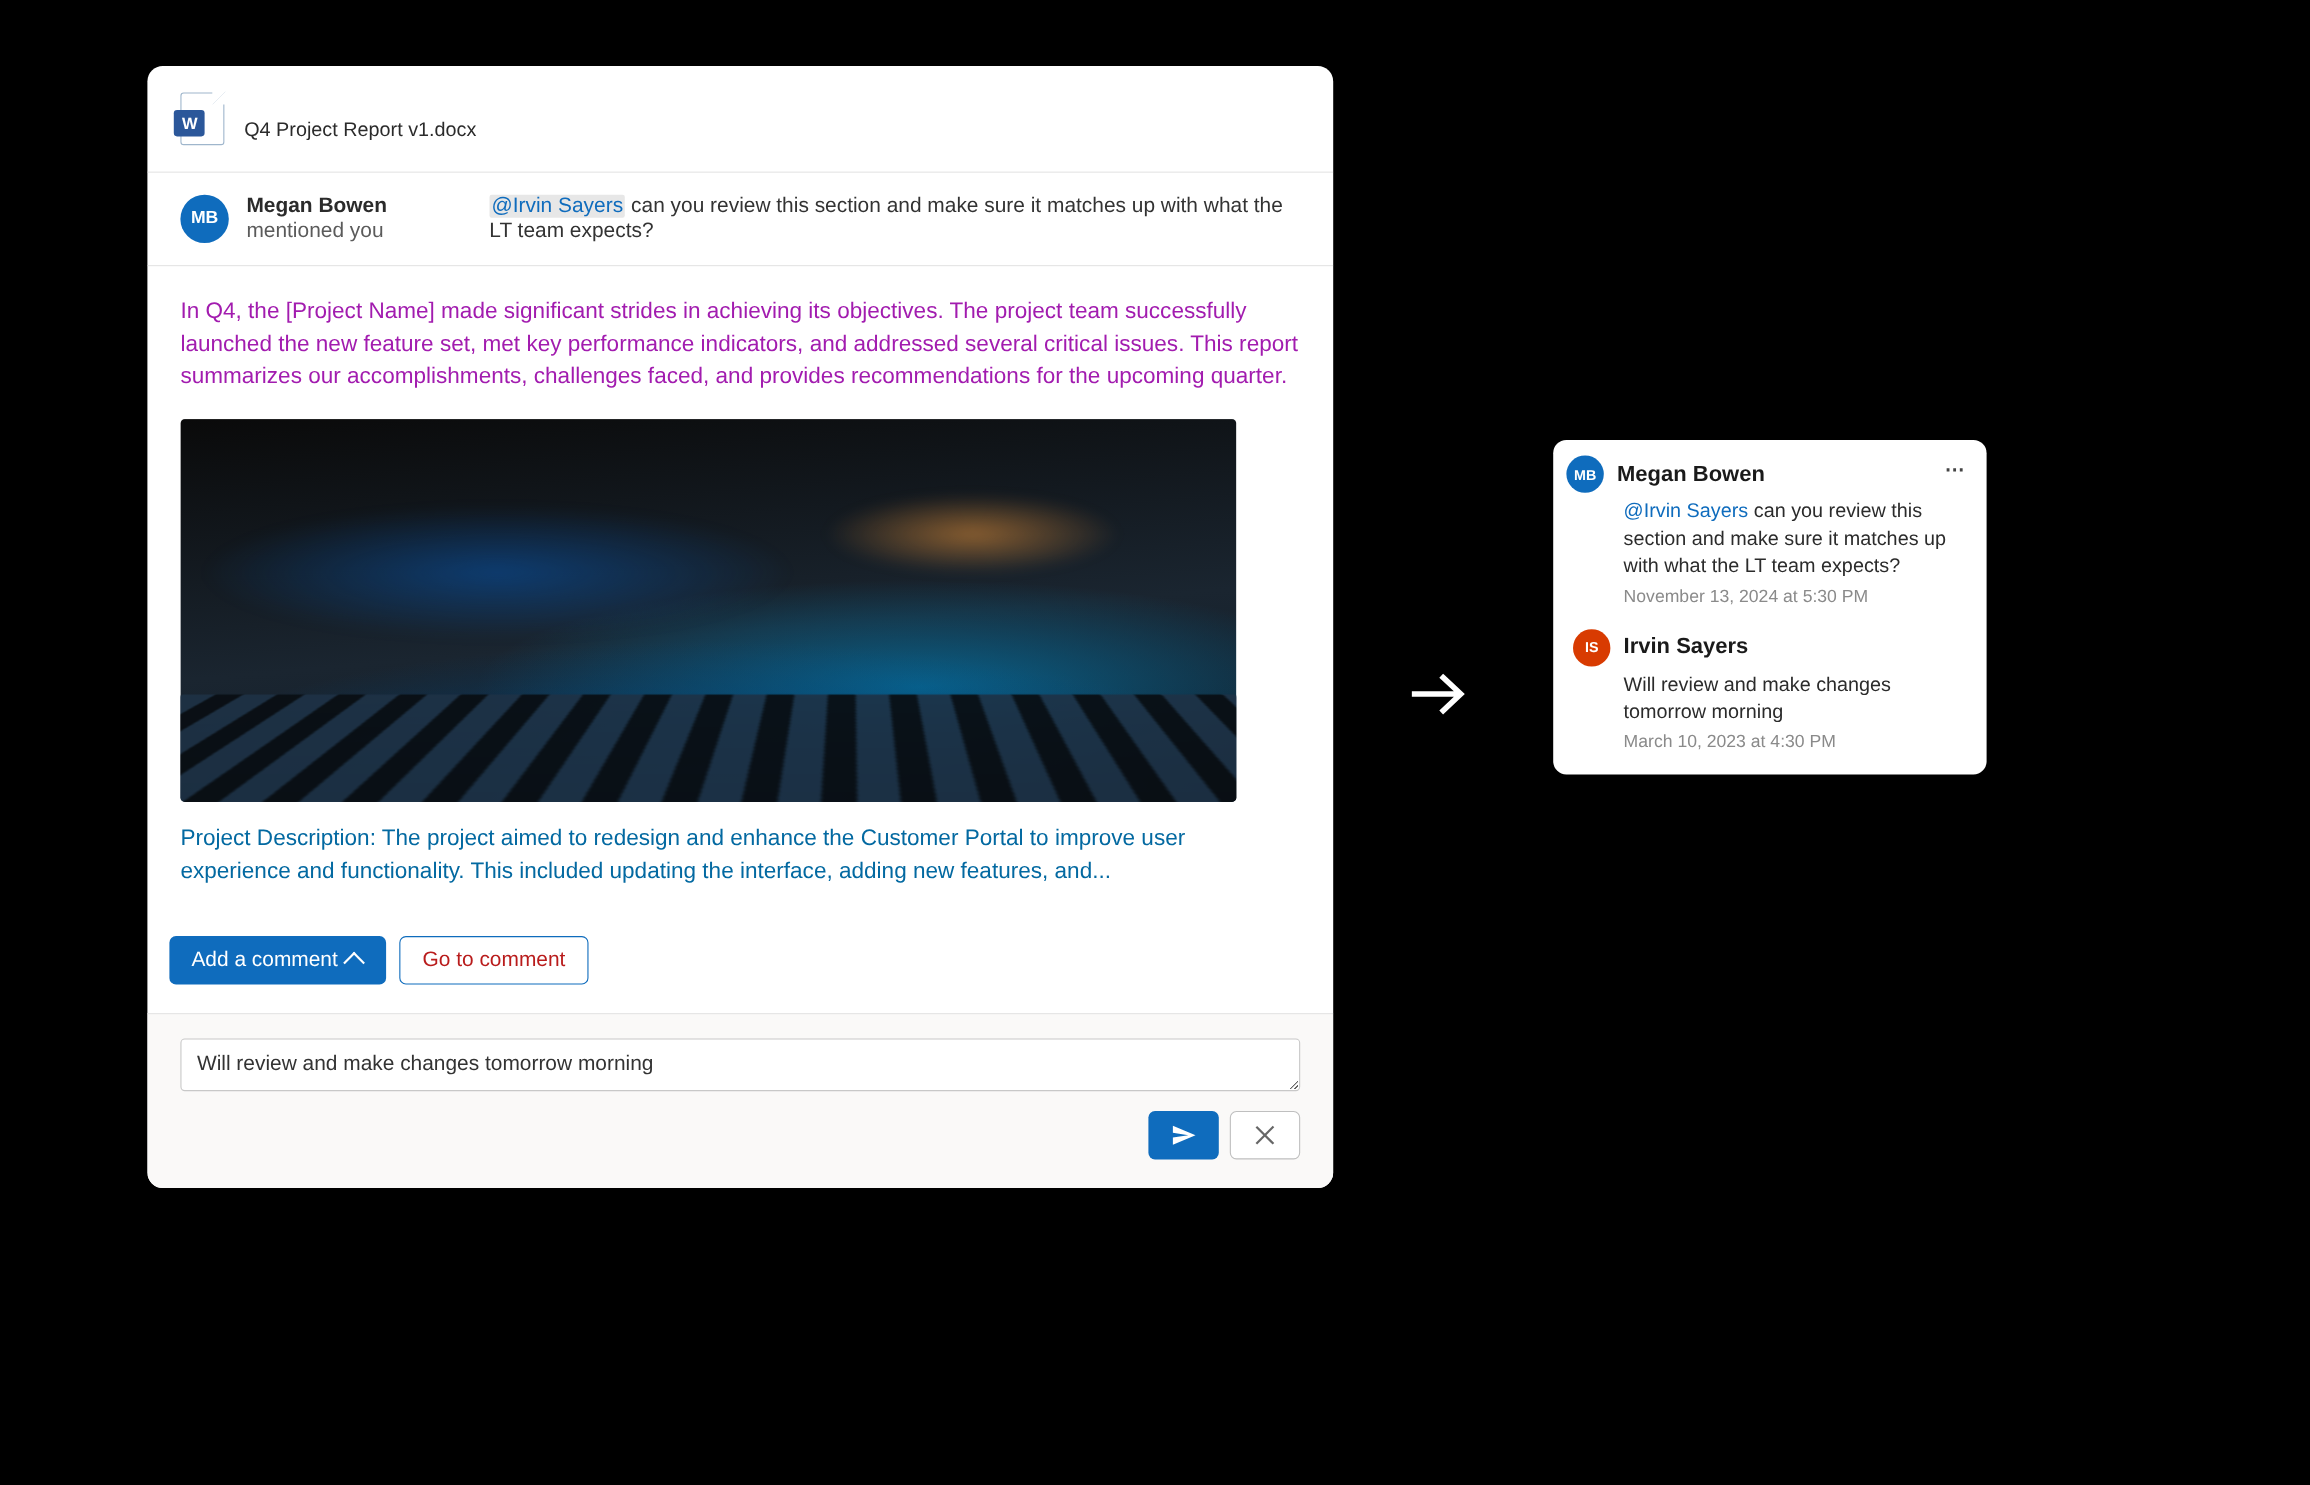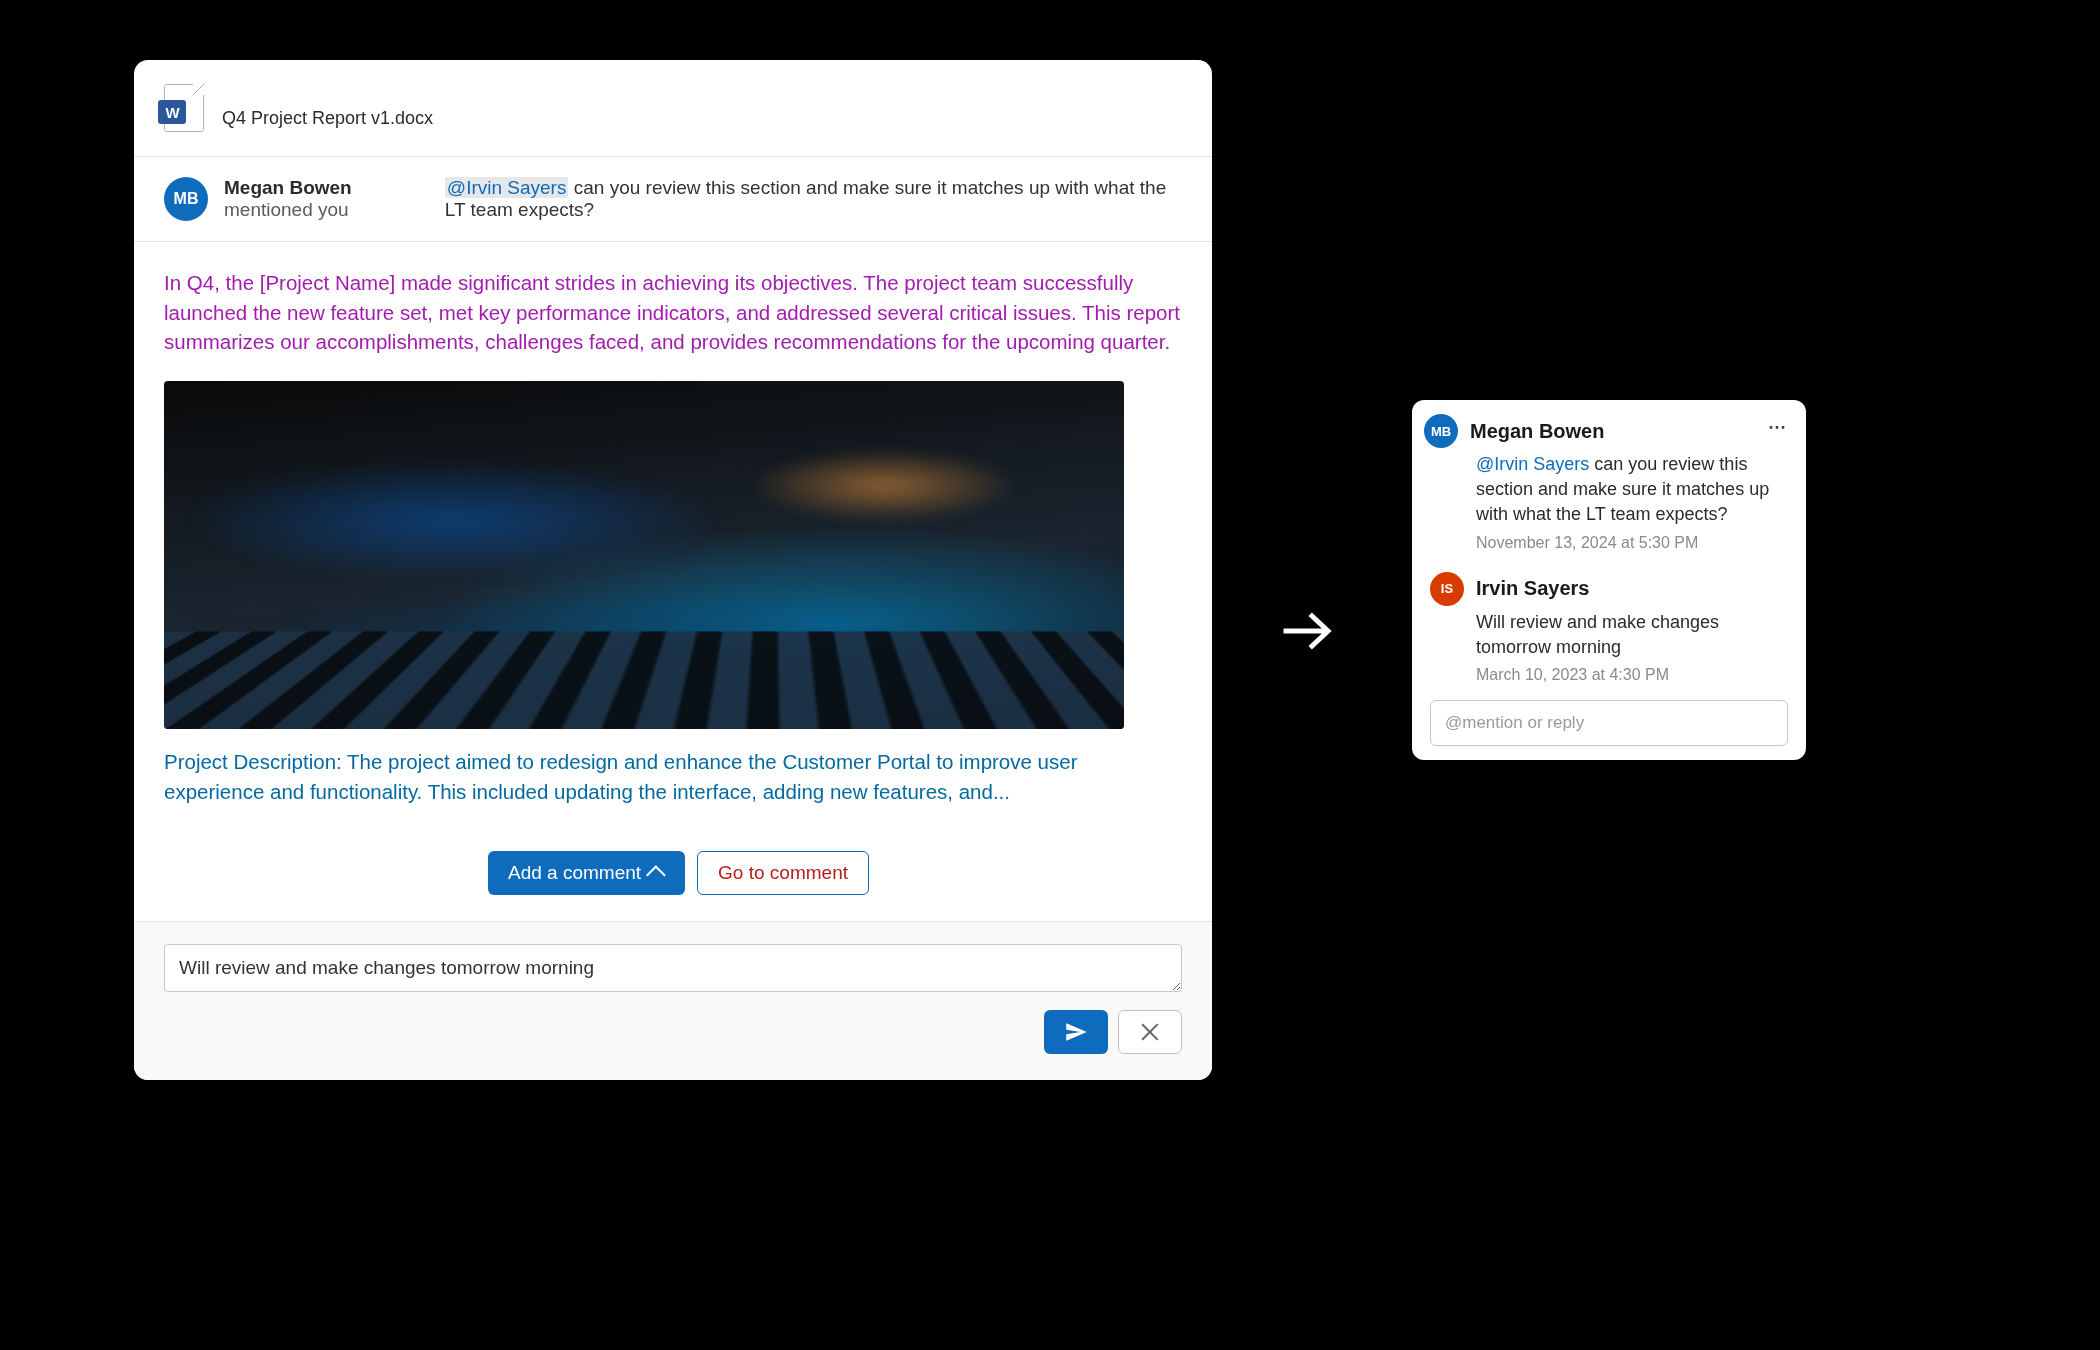--- a/index.html
+++ b/index.html
@@ -85,21 +85,21 @@
     filter: blur(1.2px);
   }
   .keyboard-image::after {
     content: ""; position: absolute; inset: 0;
     background: radial-gradient(ellipse 40% 25% at 30% 40%, rgba(0,120,255,0.35), transparent 70%),
                 radial-gradient(ellipse 20% 15% at 75% 30%, rgba(255,160,60,0.5), transparent 70%);
     filter: blur(6px);
   }
   .para2 { font-size: 20.5px; color: #0369a1; line-height: 1.45; margin-bottom: 20px; }
 
-  .body-actions { display: flex; justify-content: center; gap: 12px; padding: 4px 30px 26px 41px; }
+  .body-actions { display: flex; justify-content: flex-start; gap: 12px; padding: 4px 30px 26px 20px; }
   .btn { font-size: 19px; padding: 10px 20px; border-radius: 6px; cursor: pointer; display: inline-flex; align-items: center; gap: 10px; }
   .btn-primary { background: #0f6cbd; color: #fff; border: none; }
   .btn-outline { background: #fff; color: #b91c1c; border: 1.5px solid #0f6cbd; }
   .chev-up { width: 14px; height: 14px; border-left: 2.5px solid #fff; border-top: 2.5px solid #fff; transform: rotate(45deg) translateY(3px); }
 
   .footer {
     border-top: 1px solid #e4e4e4; padding: 22px 30px 26px 30px; background: #faf9f8;
     display: flex; flex-direction: column; gap: 18px;
   }
   .reply-textarea {
@@ -237,15 +237,14 @@
     <div class="thread-header">
       <div class="avatar avatar-red avatar-sm">IS</div>
       <div class="thread-name">Irvin Sayers</div>
     </div>
     <div class="thread-body">
       <div class="thread-text">Will review and make changes tomorrow morning</div>
       <div class="thread-ts">March 10, 2023 at 4:30 PM</div>
     </div>
   </div>
 
-  <input class="reply-input" placeholder="@mention or reply" style="">
 
 </div>
 
 </body></html>

